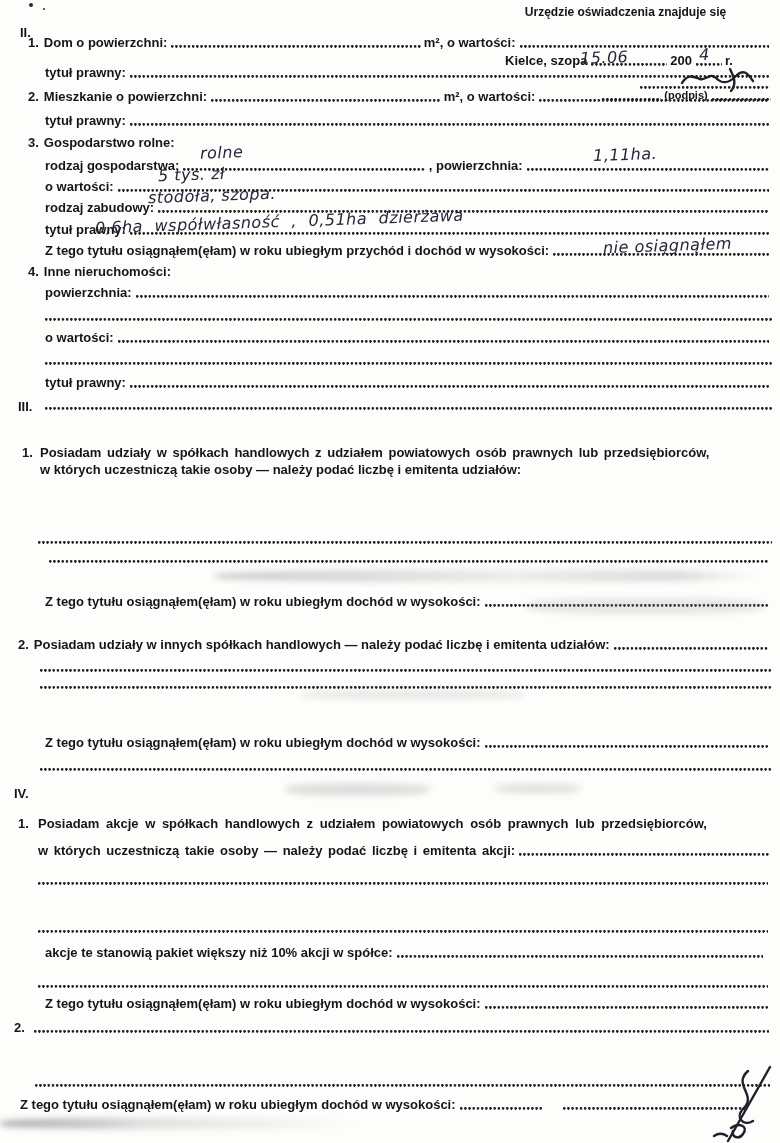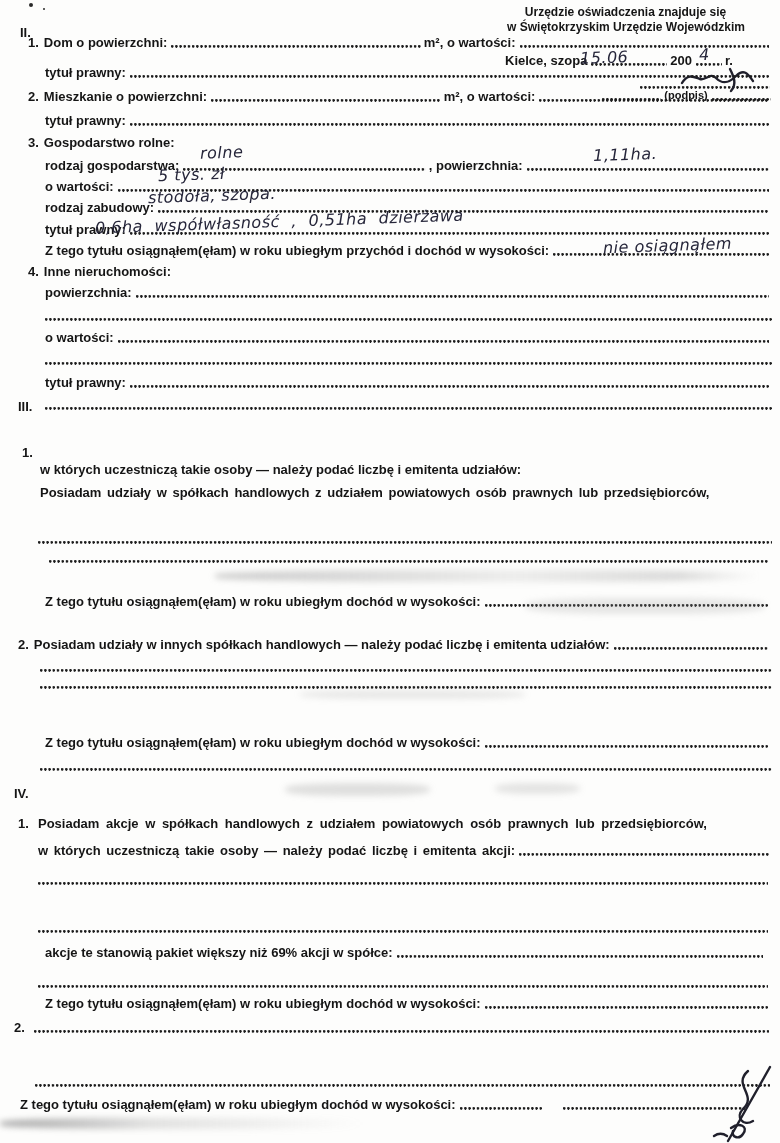--- a/index.html
+++ b/index.html
@@ -31,21 +31,20 @@
 </style>
 </head>
 <body>
 
 <div class="page">
 
   <div class="speck" style="left:29px;top:3px;width:4px;height:4px;"></div>
   <div class="speck" style="left:43px;top:8px;width:2px;height:2px;"></div>
 
   <div class="stamp" style="left:498px;top:5px;width:255px;">Urzędzie oświadczenia znajduje się</div>
-  <div class="stamp" style="left:495px;top:20px;width:262px;">w Świętokrzyskim Urzędzie Wojewódzkim</div>
 
   <div class="row" style="left:505px;top:52px;width:228px;">
     <span class="lbl">Kielce, szopa</span>
     <span class="dots"></span>
     <span class="lbl">200</span>
     <span class="dots fx" style="width:26px;"></span>
     <span class="lbl">r.</span>
   </div>
   <div class="hand" style="left:580px;top:48px;">15.06</div>
   <div class="hand" style="left:699px;top:45px;">4</div>
@@ -141,21 +140,21 @@
   <div class="dline" style="left:45px;top:362px;right:8px;"></div>
   <div class="row" style="left:45px;top:374px;right:8px;">
     <span class="lbl">tytuł prawny:</span>
     <span class="dots"></span>
   </div>
   <div class="dline" style="left:45px;top:407px;right:8px;"></div>
 
   <div class="tline" style="left:18px;top:399px;">III.</div>
 
   <div class="tline" style="left:22px;top:445px;">1.</div>
-  <div class="tline" style="left:40px;top:445px;word-spacing:2px;margin-top:40px;">Posiadam udziały w spółkach handlowych z udziałem powiatowych osób prawnych lub przedsiębiorców,</div>
+  <div class="tline" style="left:40px;top:445px;word-spacing:2px;">Posiadam udziały w spółkach handlowych z udziałem powiatowych osób prawnych lub przedsiębiorców,</div>
   <div class="tline" style="left:40px;top:462px;">w których uczestniczą takie osoby — należy podać liczbę i emitenta udziałów:</div>
 
   <div class="dline" style="left:38px;top:541px;right:8px;"></div>
 
   <div class="row" style="left:45px;top:549px;right:8px;">
     <span class="dots"></span>
   </div>
 
   <div class="row" style="left:45px;top:593px;right:8px;">
     <span class="lbl">Z tego tytułu osiągnąłem(ęłam) w roku ubiegłym dochód w wysokości:</span>
@@ -181,21 +180,21 @@
   <div class="tline" style="left:18px;top:816px;">1.</div>
   <div class="tline" style="left:38px;top:816px;word-spacing:3px;">Posiadam akcje w spółkach handlowych z udziałem powiatowych osób prawnych lub przedsiębiorców,</div>
   <div class="row" style="left:38px;top:842px;right:8px;">
     <span class="lbl" style="word-spacing:2px;">w których uczestniczą takie osoby — należy podać liczbę i emitenta akcji:</span>
     <span class="dots"></span>
   </div>
   <div class="dline" style="left:38px;top:882px;right:12px;"></div>
   <div class="dline" style="left:38px;top:930px;right:12px;"></div>
 
   <div class="row" style="left:45px;top:944px;right:14px;">
-    <span class="lbl">akcje te stanowią pakiet większy niż 69% akcji w spółce:</span>
+    <span class="lbl">akcje te stanowią pakiet większy niż 10% akcji w spółce:</span>
     <span class="dots"></span>
   </div>
   <div class="dline" style="left:38px;top:985px;right:12px;"></div>
 
   <div class="row" style="left:45px;top:995px;right:8px;">
     <span class="lbl">Z tego tytułu osiągnąłem(ęłam) w roku ubiegłym dochód w wysokości:</span>
     <span class="dots"></span>
   </div>
 
   <div class="row" style="left:14px;top:1019px;right:8px;">

